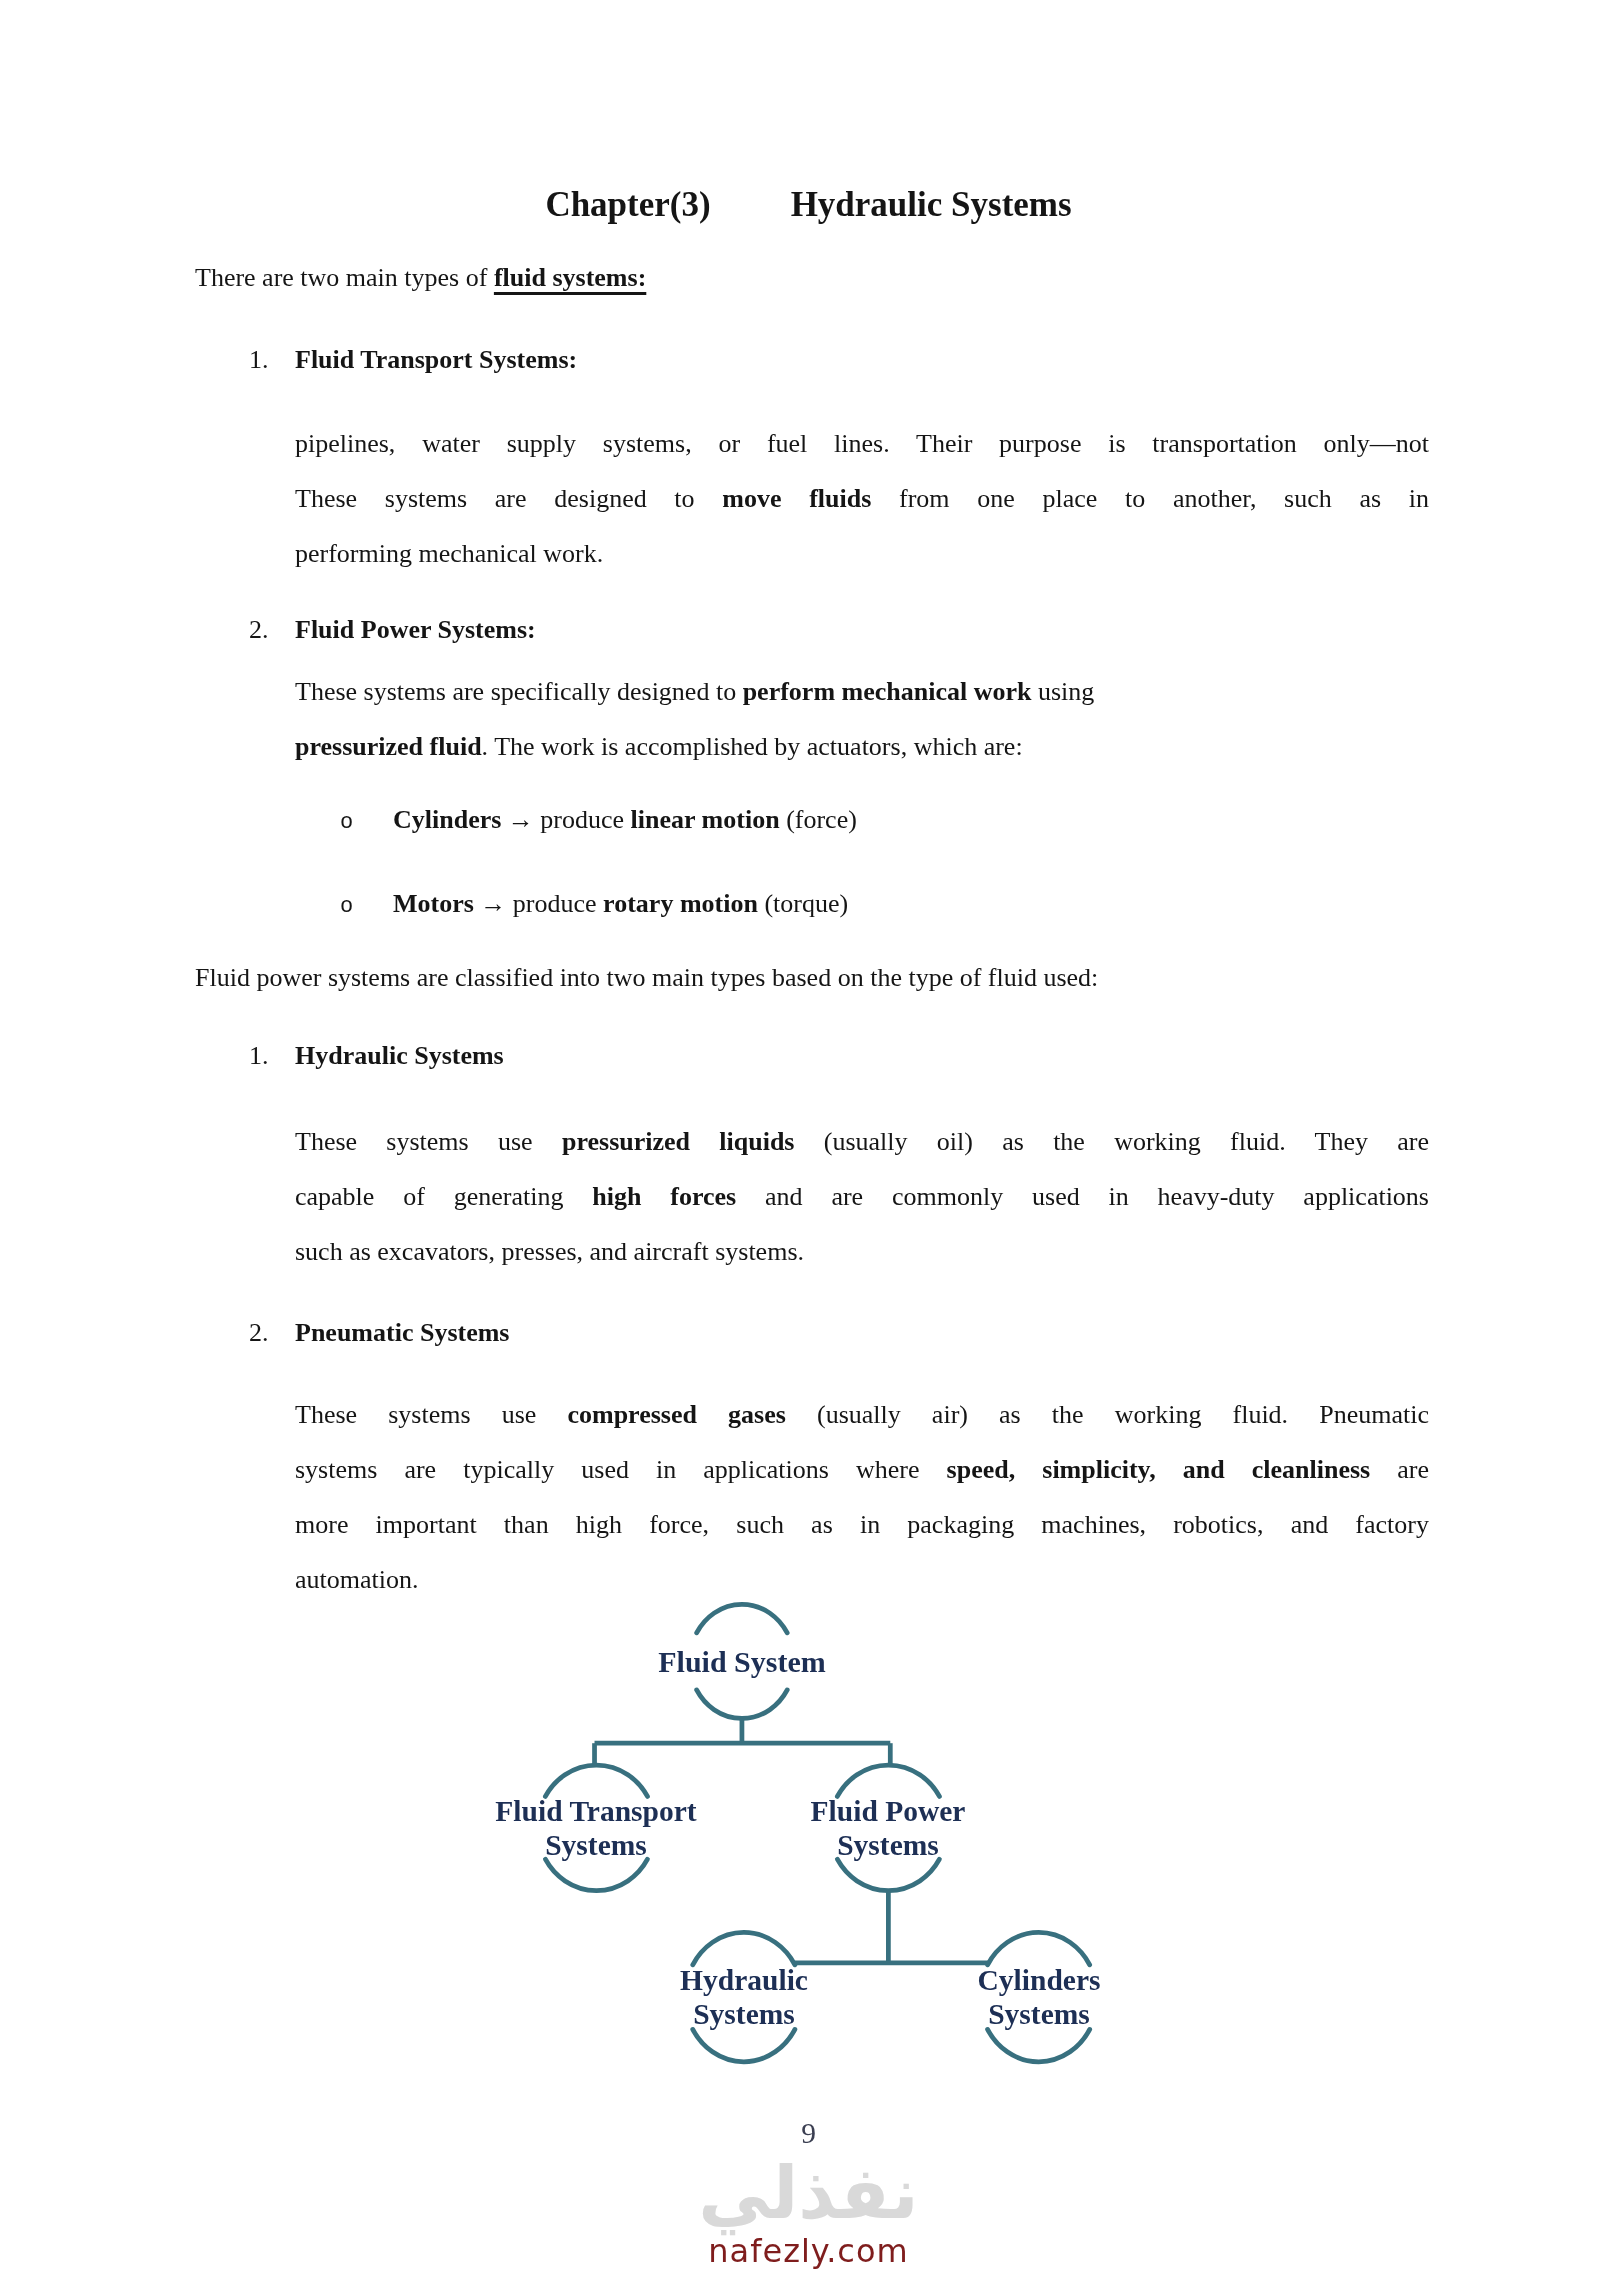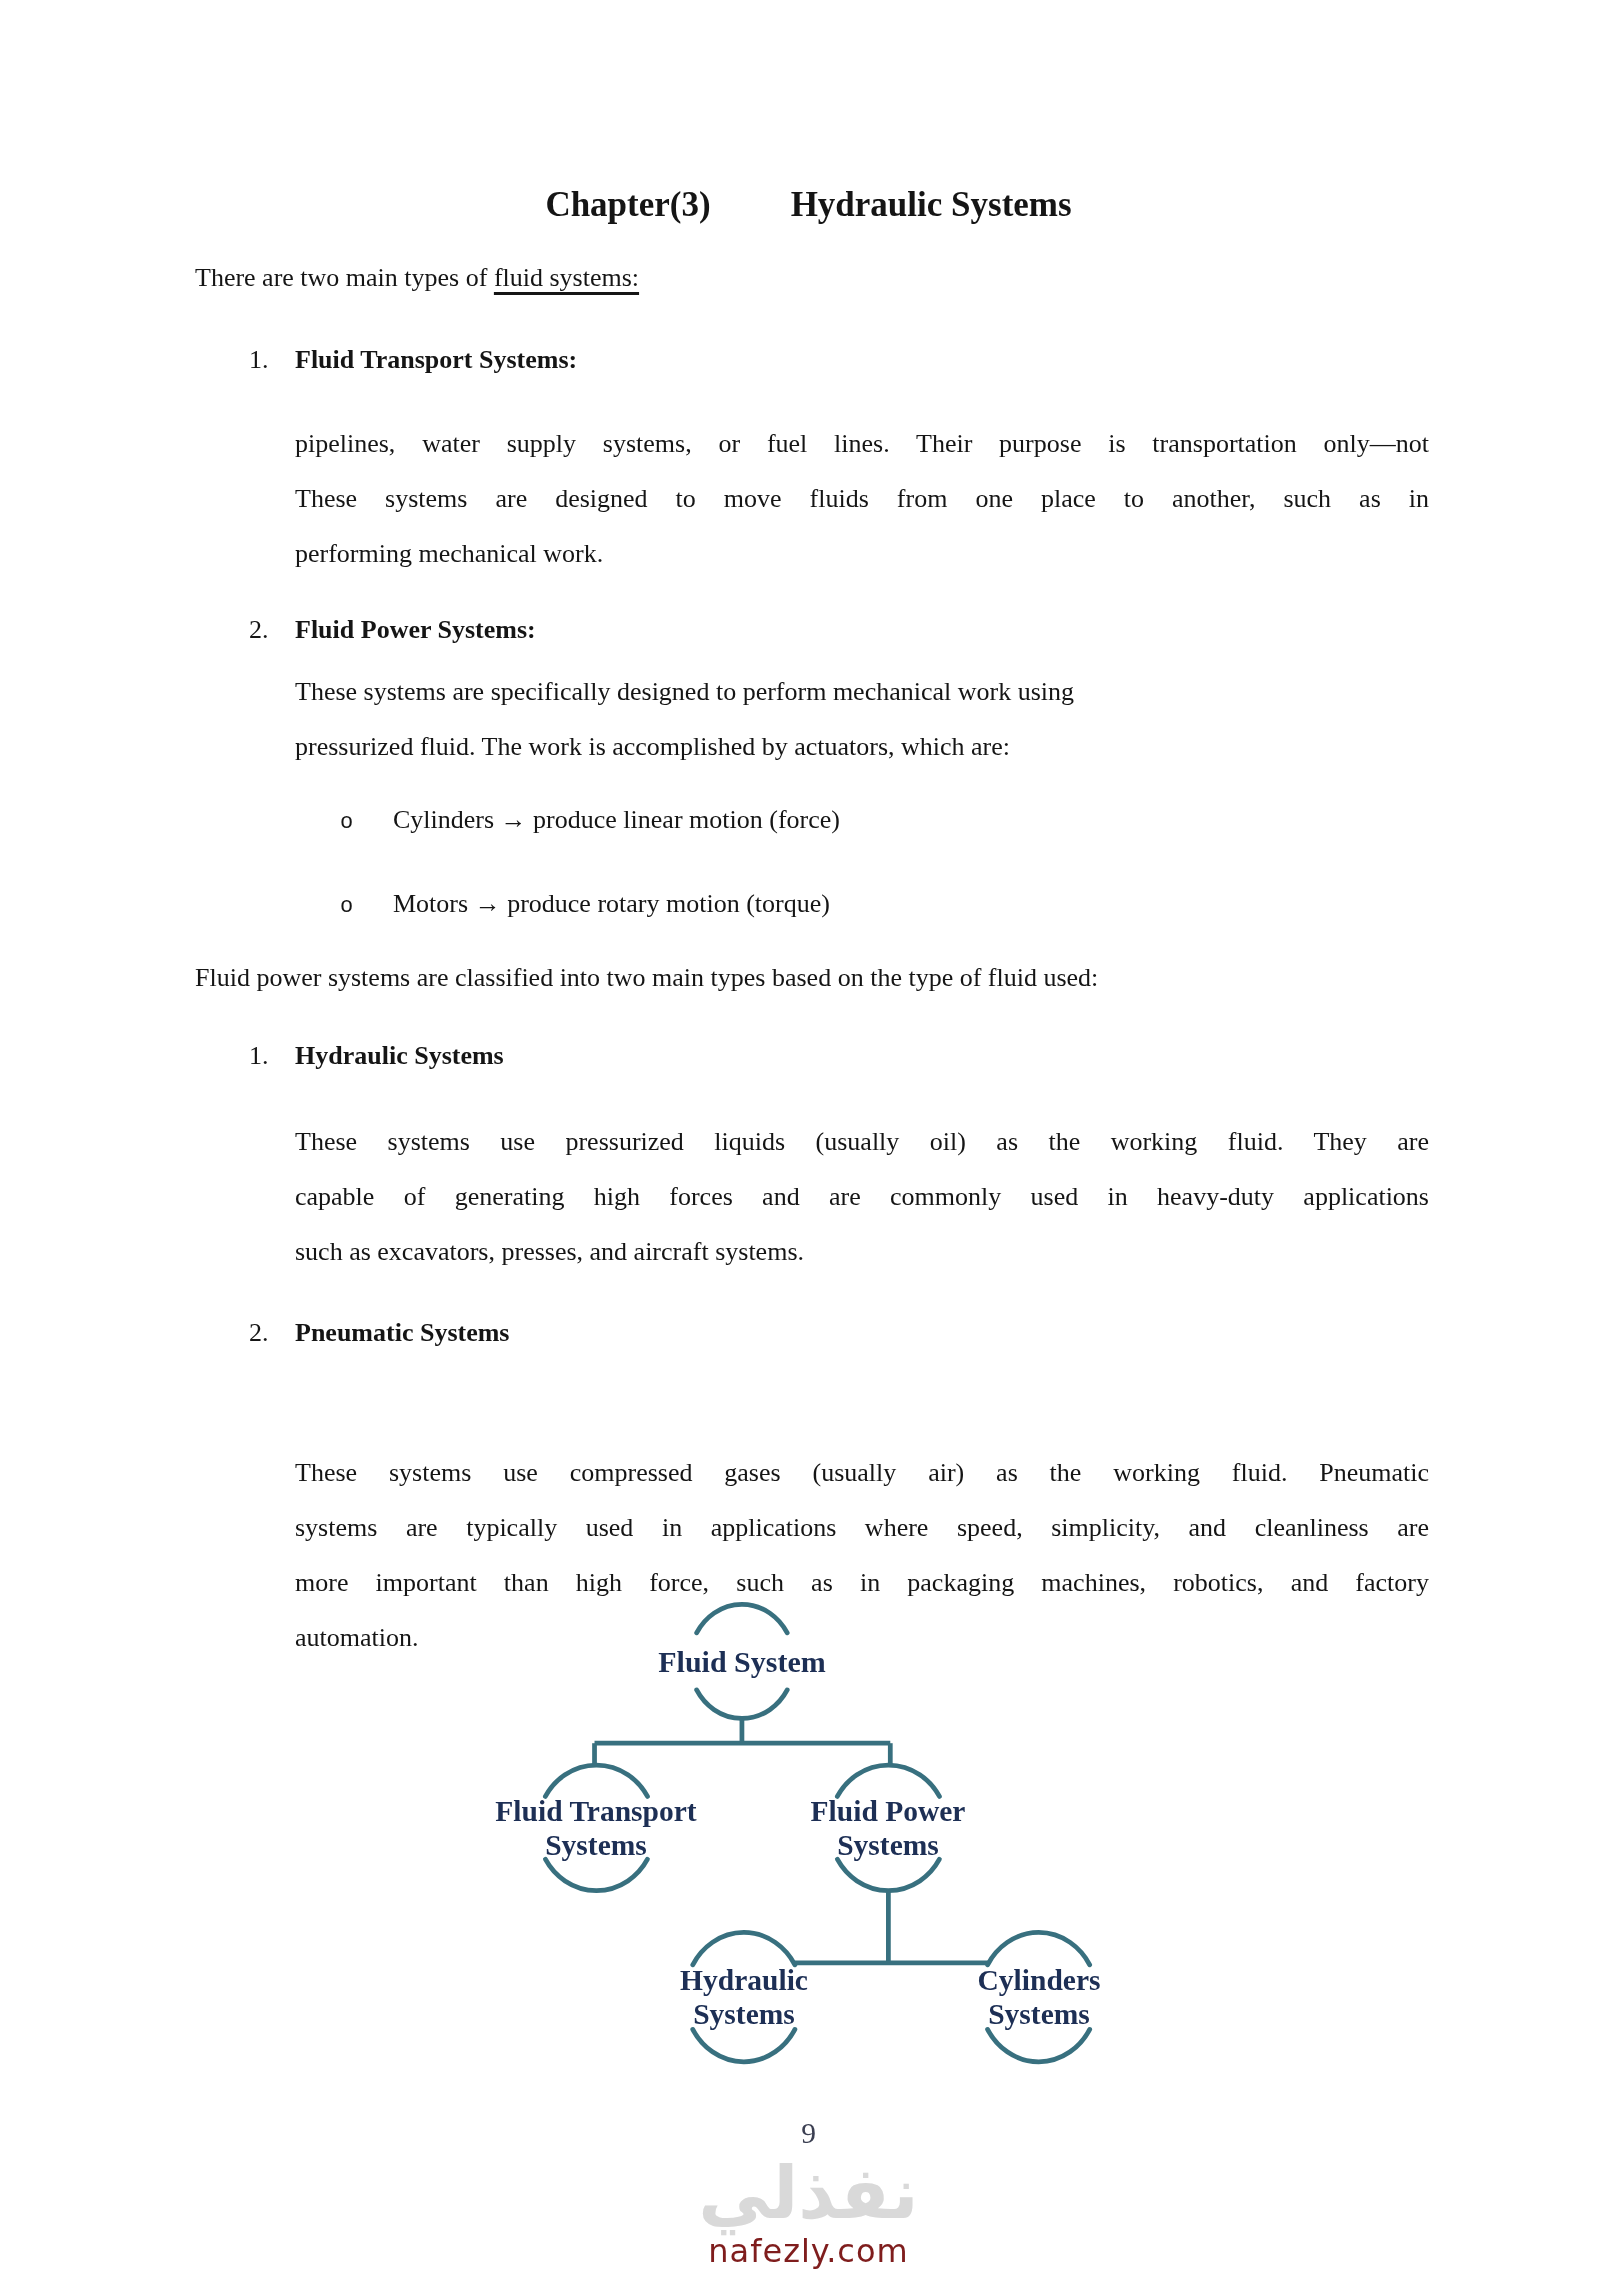--- a/index.html
+++ b/index.html
@@ -36,21 +36,21 @@
   }
   .item-head .num{ display:inline-block; width:46px; font-weight:normal; }
   .item-head .head{ font-weight:bold; }
   .bullet-line{
     position:absolute; left:340px; font-size:26px; line-height:38px; white-space:nowrap;
   }
   .bullet-line .marker{
     display:inline-block; width:53px;
     font-family:"Liberation Mono", monospace; font-size:22px;
   }
-  .b{font-weight:normal;}
+  .b{font-weight:bold;}
   .u{text-decoration:underline; text-decoration-thickness:3.3px; text-underline-offset:5.7px;}
   
   #diagram-svg{ position:absolute; left:0; top:0; pointer-events:none; }
   .node-label{
     position:absolute; transform:translate(-50%,-50%);
     font-weight:bold; font-size:29.5px; line-height:34px; text-align:center;
     white-space:nowrap;
   }
   .node-label.single{ font-size:30px; }
   
@@ -93,21 +93,21 @@
         <div class="pline"><span>These systems are specifically designed to </span><span class="b">perform mechanical work</span><span> using</span></div>
         <div class="pline"><span class="b">pressurized fluid</span><span>. The work is accomplished by actuators, which are:</span></div>
       </div>
       <div class="item-head" style="top: 1037px;"><span class="num">1.</span><span class="head">Hydraulic Systems</span></div>
       <div class="para" style="top: 1114px;">
         <div class="pline just"><span>These systems use </span><span class="b">pressurized liquids</span><span> (usually oil) as the working fluid. They are</span></div>
         <div class="pline just"><span>capable of generating </span><span class="b">high forces</span><span> and are commonly used in heavy-duty applications</span></div>
         <div class="pline"><span>such as excavators, presses, and aircraft systems.</span></div>
       </div>
       <div class="item-head" style="top: 1314px;"><span class="num">2.</span><span class="head">Pneumatic Systems</span></div>
-      <div class="para" style="top: 1445px;">
+      <div class="para" style="top: 1387px;">
         <div class="pline just"><span>These systems use </span><span class="b">compressed gases</span><span> (usually air) as the working fluid. Pneumatic</span></div>
         <div class="pline just"><span>systems are typically used in applications where </span><span class="b">speed, simplicity, and cleanliness</span><span> are</span></div>
         <div class="pline just"><span>more important than high force, such as in packaging machines, robotics, and factory</span></div>
         <div class="pline"><span>automation.</span></div>
       </div>
       <div class="bullet-line" style="top: 801px;"><span class="marker">o</span><span><span class="b">Cylinders</span><span> → produce </span><span class="b">linear motion</span><span> (force)</span></span></div>
       <div class="bullet-line" style="top: 885px;"><span class="marker">o</span><span><span class="b">Motors</span><span> → produce </span><span class="b">rotary motion</span><span> (torque)</span></span></div>
     </div>
 
   <div class="bodyline" style="top:959px; left:195px;">Fluid power systems are classified into two main types based on the type of fluid used:</div>

